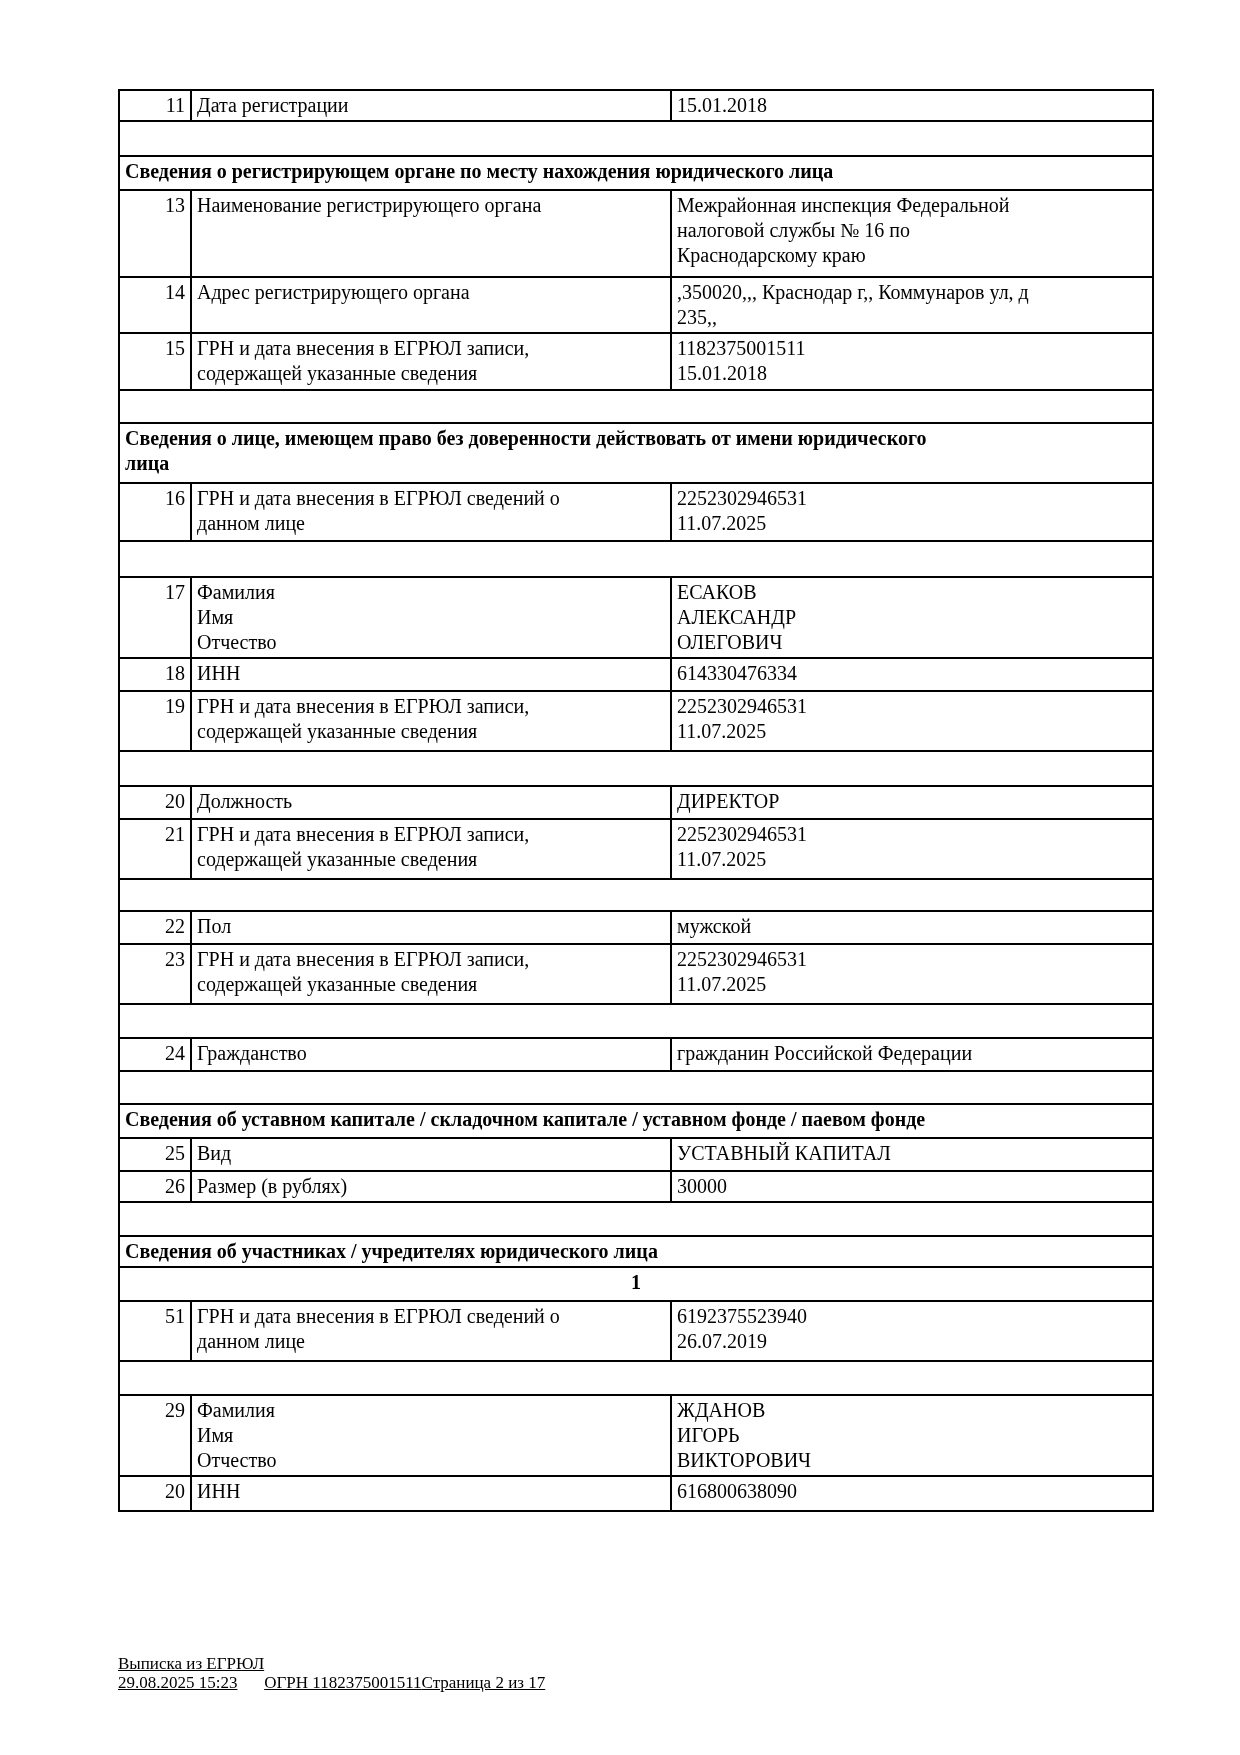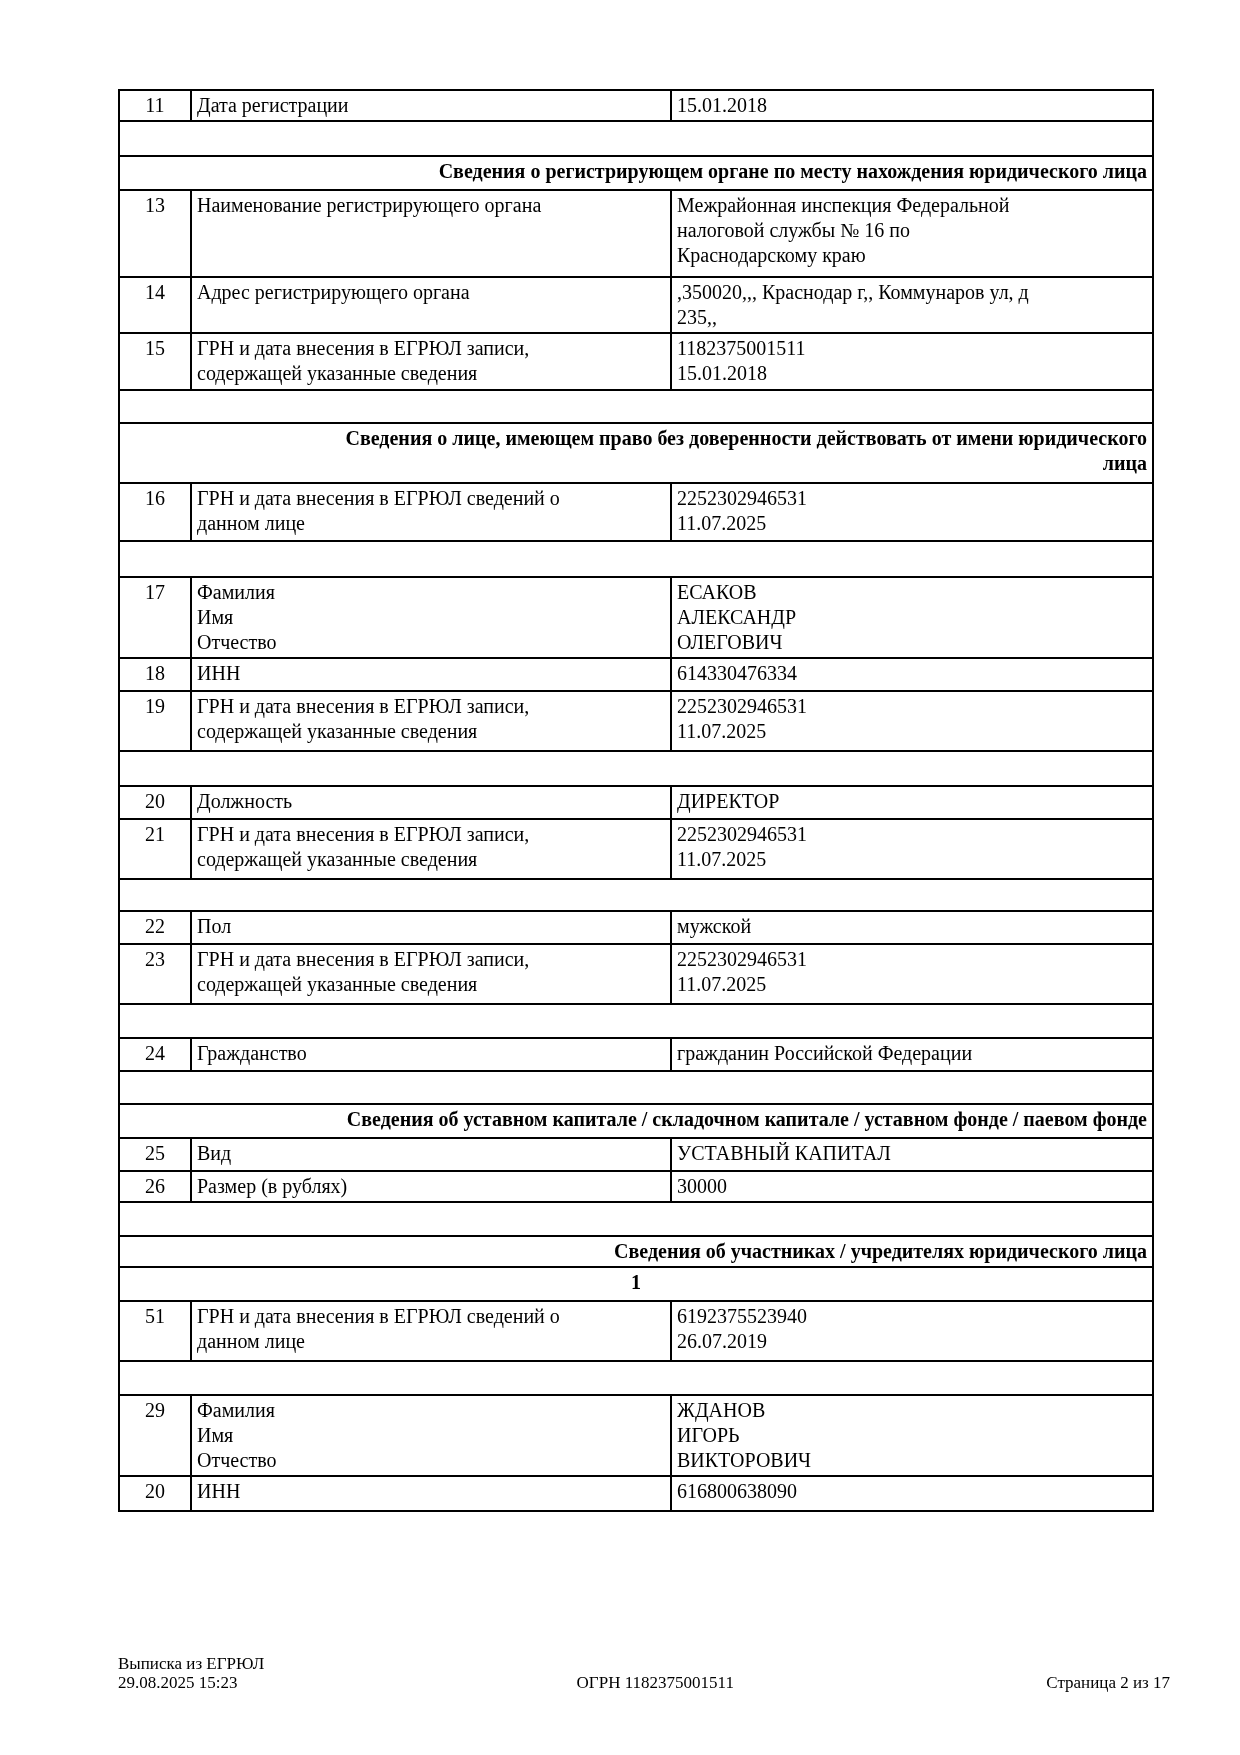--- a/index.html
+++ b/index.html
@@ -22,43 +22,44 @@
     font-size: 20px;
     line-height: 25px;
   }
   table.egrul td {
     border: 2px solid #000000;
     vertical-align: top;
     padding: 2px 5px;
     white-space: pre-line;
     overflow: hidden;
   }
-  td.num   { text-align: center; padding-left: 0; padding-right: 0; }
+  td.num   { text-align: right; padding-left: 0; padding-right: 0; }
   td.label { }
   td.value { }
   tr.section td {
-    text-align: right;
+    text-align: left;
     font-weight: bold;
     white-space: pre-line;
   }
   tr.subsection td {
     text-align: center;
     font-weight: bold;
   }
   tr.spacer td { padding: 0; }
   .footer {
     position: absolute;
     left: 118px;
     top: 1654px;
     width: 1052px;
     display: flex;
     align-items: flex-end;
-    justify-content: space-between;
+    justify-content: flex-start;
     font-size: 17px;
     line-height: 19px;
+    text-decoration: underline;
   }
   .footer .left  { text-align: left; }
   .footer .center{ text-align: center; }
   .footer .right { text-align: right; }
 </style>
 </head>
 <body>
 
 <div class="page">
 

